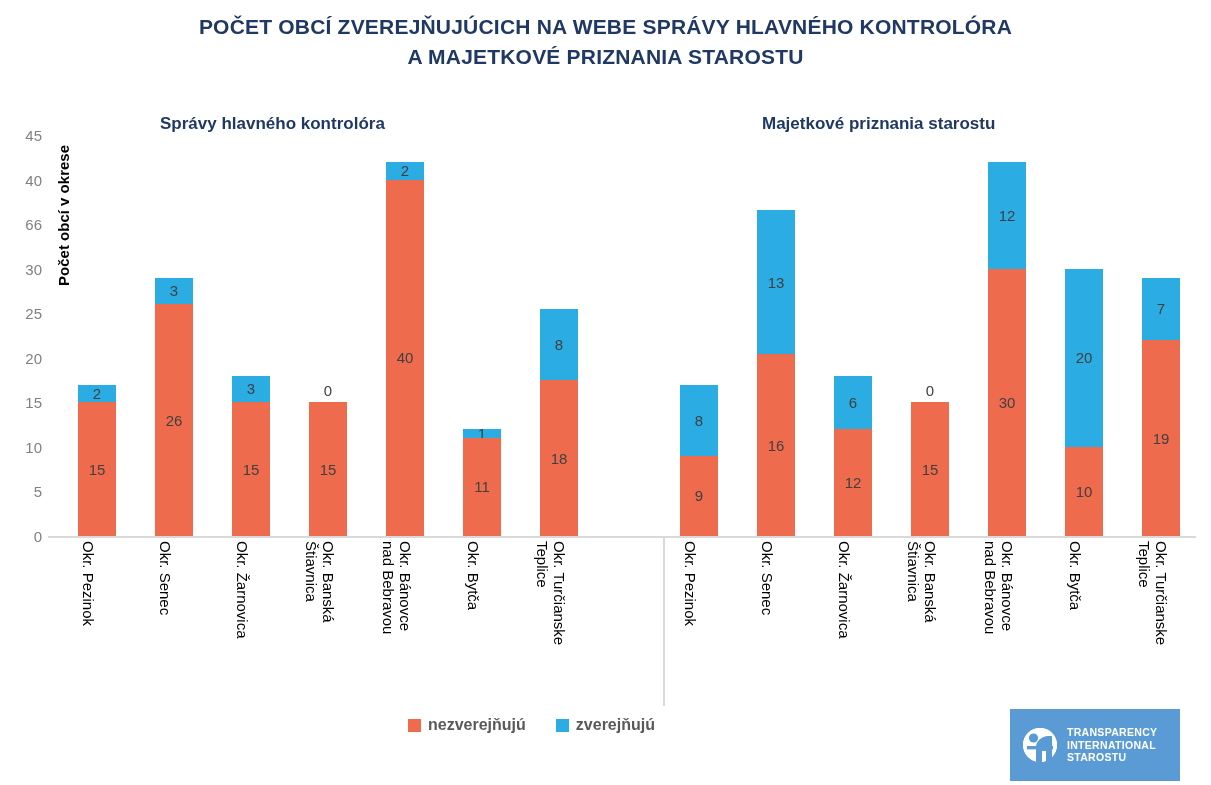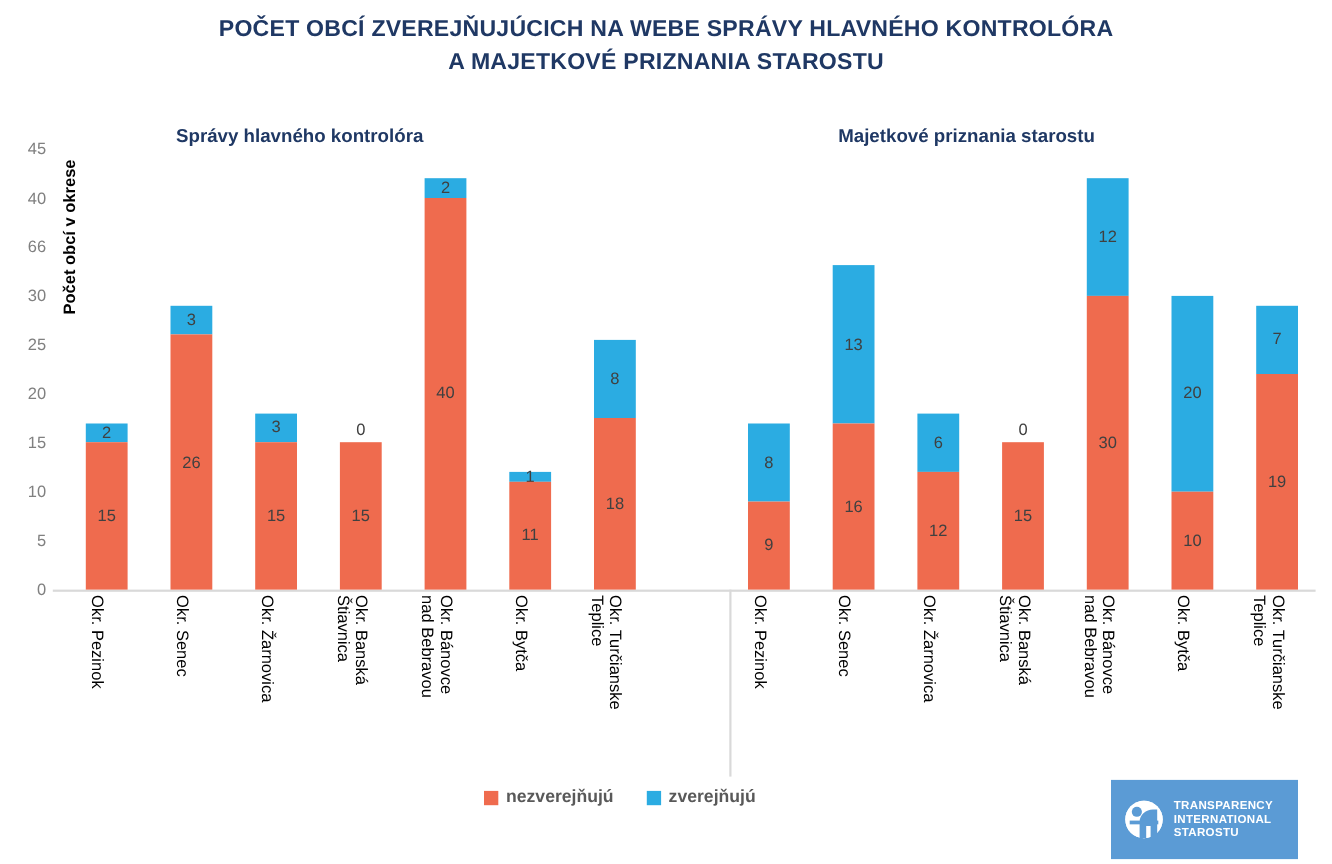--- a/index.html
+++ b/index.html
@@ -74,21 +74,21 @@
     position:absolute;left:19px;top:0;
     transform:rotate(90deg);transform-origin:left top;
     white-space:nowrap;font-size:15px;color:#000;line-height:17px;
   }
   .xlab .rot .ln{display:block;}
   .xlab.two .rot{left:28px;}
 
   
   .legend{
     position:absolute;left:0;top:716px;width:1063px;
-    display:flex;justify-content:center;align-items:center;gap:30px;padding-left:32px;
+    display:flex;justify-content:center;align-items:center;gap:30px;
   }
   .leg-item{display:flex;align-items:center;gap:7px;}
   .swatch{width:13px;height:13px;display:block;}
   .leg-text{font-size:16px;font-weight:bold;color:#595959;}
 
   
   .logo{
     position:absolute;left:1010px;top:709px;width:170px;height:72px;
     background:#5B9BD5;display:flex;align-items:center;gap:9px;
     padding-left:12px;box-sizing:border-box;
@@ -191,21 +191,21 @@
             <span>8</span>
           </div>
           <div class="seg bottom" style="height: 80.2px; background: rgb(239, 107, 78);">
             <span>9</span>
           </div>
         </div>
         <div class="bar" style="left: 757px;">
           <div class="seg top" style="height: 144px; background: rgb(43, 172, 226);">
             <span>13</span>
           </div>
-          <div class="seg bottom" style="height: 151px; background: rgb(239, 107, 78);">
+          <div class="seg bottom" style="height: 182px; background: rgb(239, 107, 78);">
             <span>16</span>
           </div>
         </div>
         <div class="bar" style="left: 834px;">
           <div class="seg top" style="height: 53.4667px; background: rgb(43, 172, 226);">
             <span>6</span>
           </div>
           <div class="seg bottom" style="height: 106.933px; background: rgb(239, 107, 78);">
             <span>12</span>
           </div>

